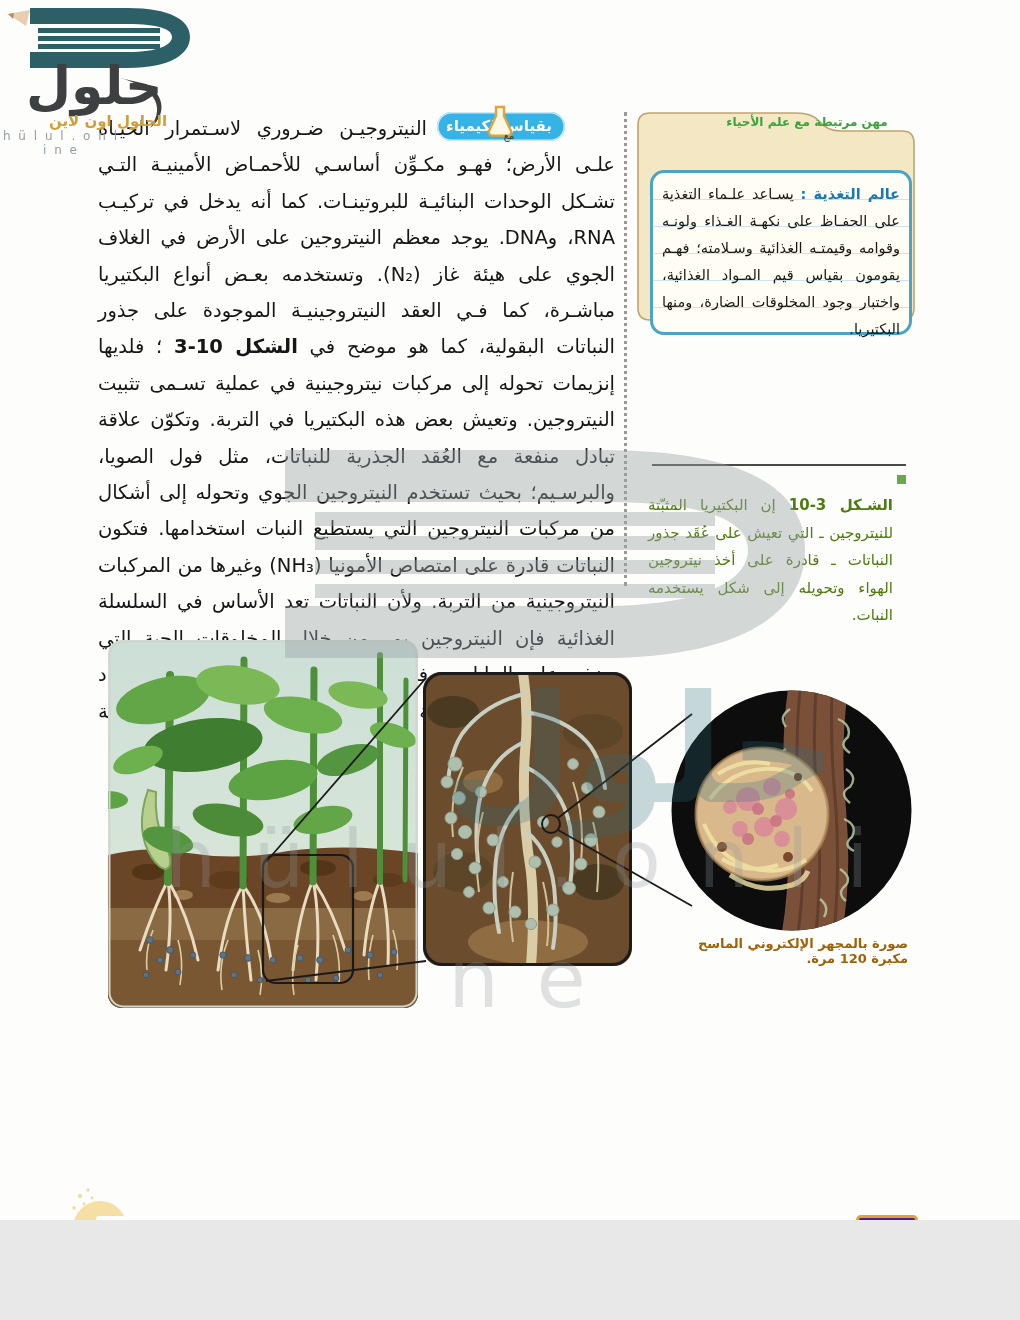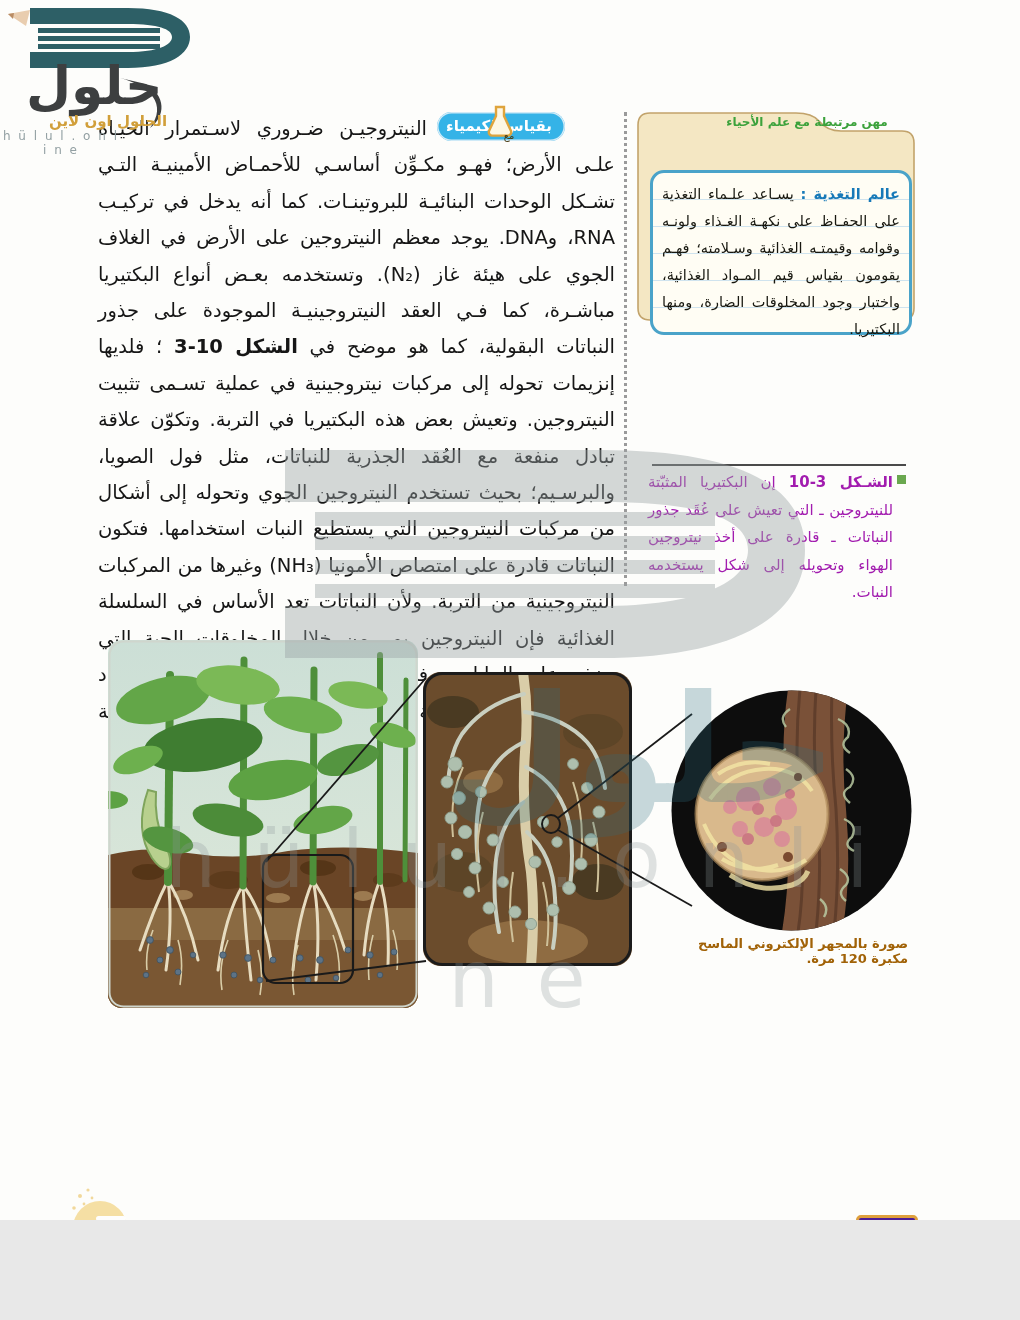--- a/index.html
+++ b/index.html
@@ -33,22 +33,22 @@
   #career-tab-title{left:688px;top:115px;width:238px;text-align:center;
       font-size:12px;font-weight:bold;color:#3ca23c;z-index:2;}
   #career-card{left:650px;top:150px;width:238px;height:143px;background:#fffdf4;
       border:3px solid #4aa3c9;border-radius:14px;padding:8px 9px 8px 9px;z-index:2;
       background-image:repeating-linear-gradient(to bottom,transparent 0 26px,#cfe3ee 26px 27px);
       direction:rtl;text-align:justify;font-size:14.5px;line-height:27px;color:#17170f;margin-top:20px;}
   #career-card .lead{color:#1779b8;font-weight:bold;}
   
   #caption-rule{left:652px;top:464px;width:254px;height:2px;background:#4a4a4a;z-index:1;}
   #caption-bullet{left:897px;top:475px;width:9px;height:9px;background:#6aa84f;z-index:2;}
-  #figure-caption{left:648px;top:469px;width:245px;direction:rtl;text-align:justify;
-      font-size:15px;line-height:27.5px;color:#a21caf;z-index:1;}
+  #figure-caption{left:648px;top:492px;width:245px;direction:rtl;text-align:justify;
+      font-size:15px;line-height:27.5px;color:#4d7c0f;z-index:1;}
   #figure-caption .cap-label{font-weight:bold;}
   
   #left-illustration{left:108px;top:640px;width:310px;height:368px;z-index:2;}
   #middle-image{left:423px;top:672px;width:209px;height:294px;z-index:2;}
   #sem-circle{left:670px;top:689px;width:243px;height:243px;z-index:2;}
   #connector-layer{left:0;top:600px;width:1020px;height:420px;z-index:4;pointer-events:none;}
   #sem-caption{left:690px;top:936px;width:218px;direction:rtl;text-align:right;
       font-size:13px;font-weight:bold;color:#a16207;z-index:3;}
   
   #wm-book{left:270px;top:438px;width:545px;height:232px;z-index:6;opacity:.42;pointer-events:none;}

